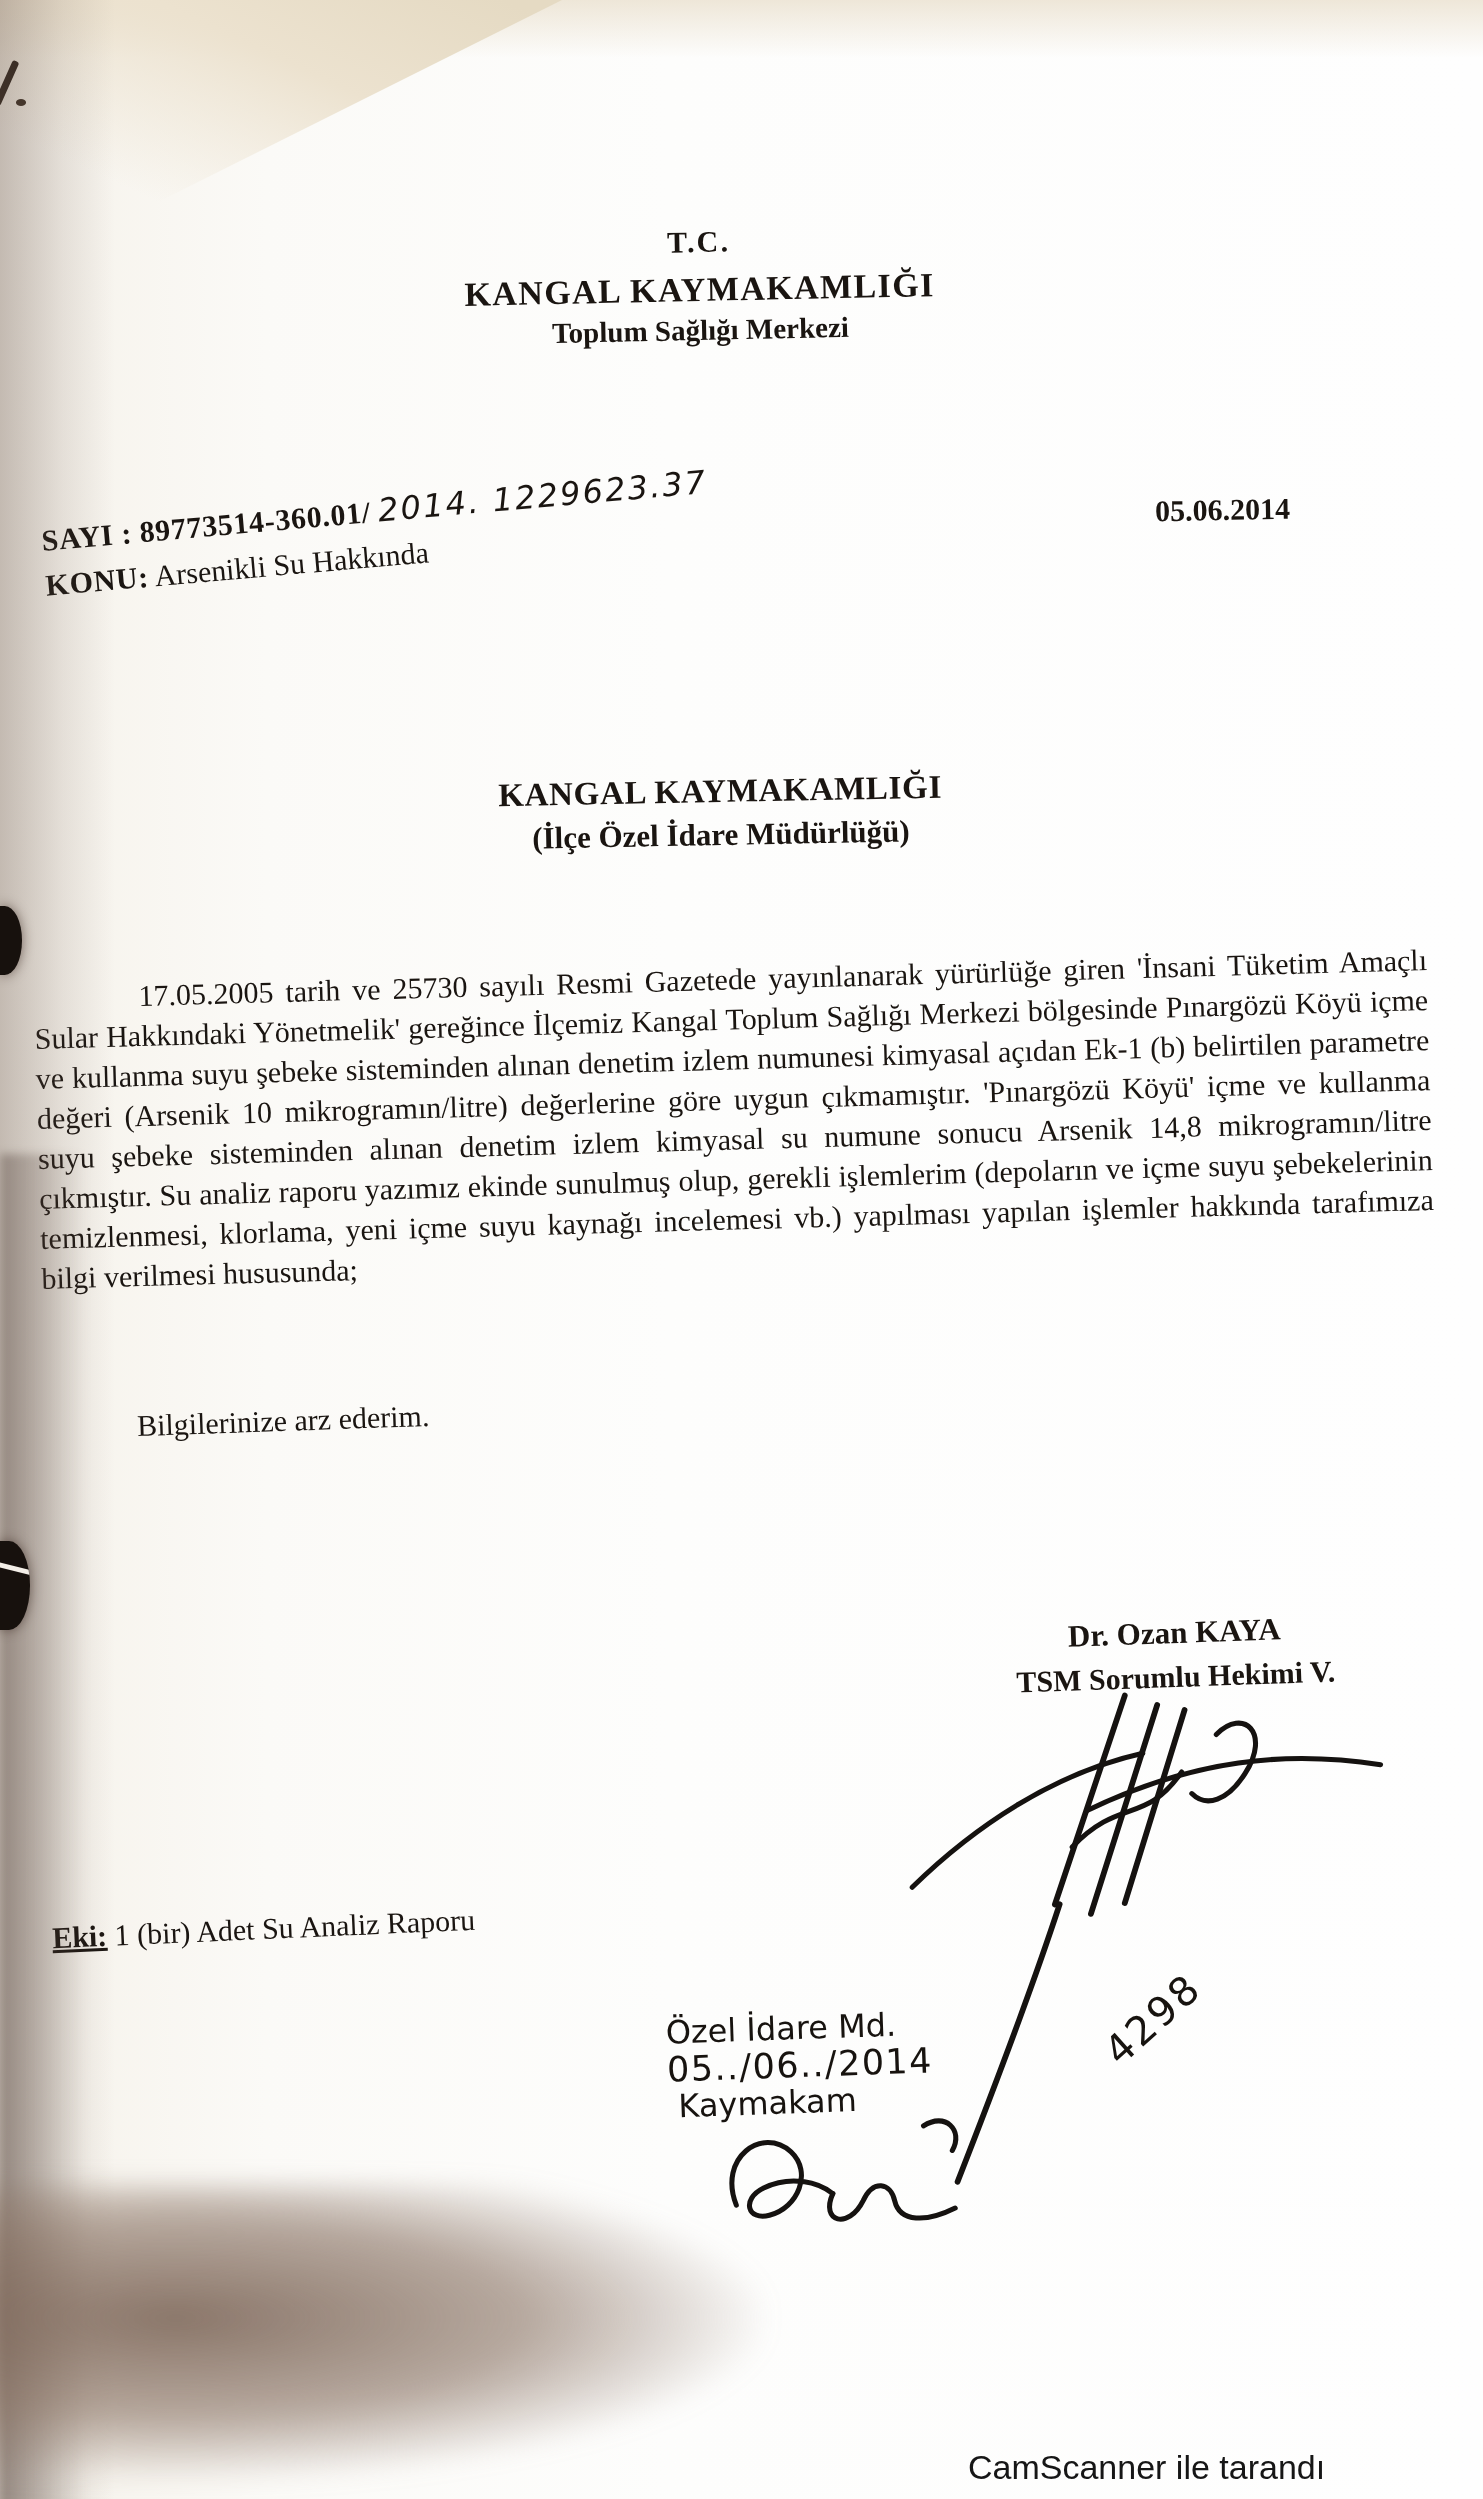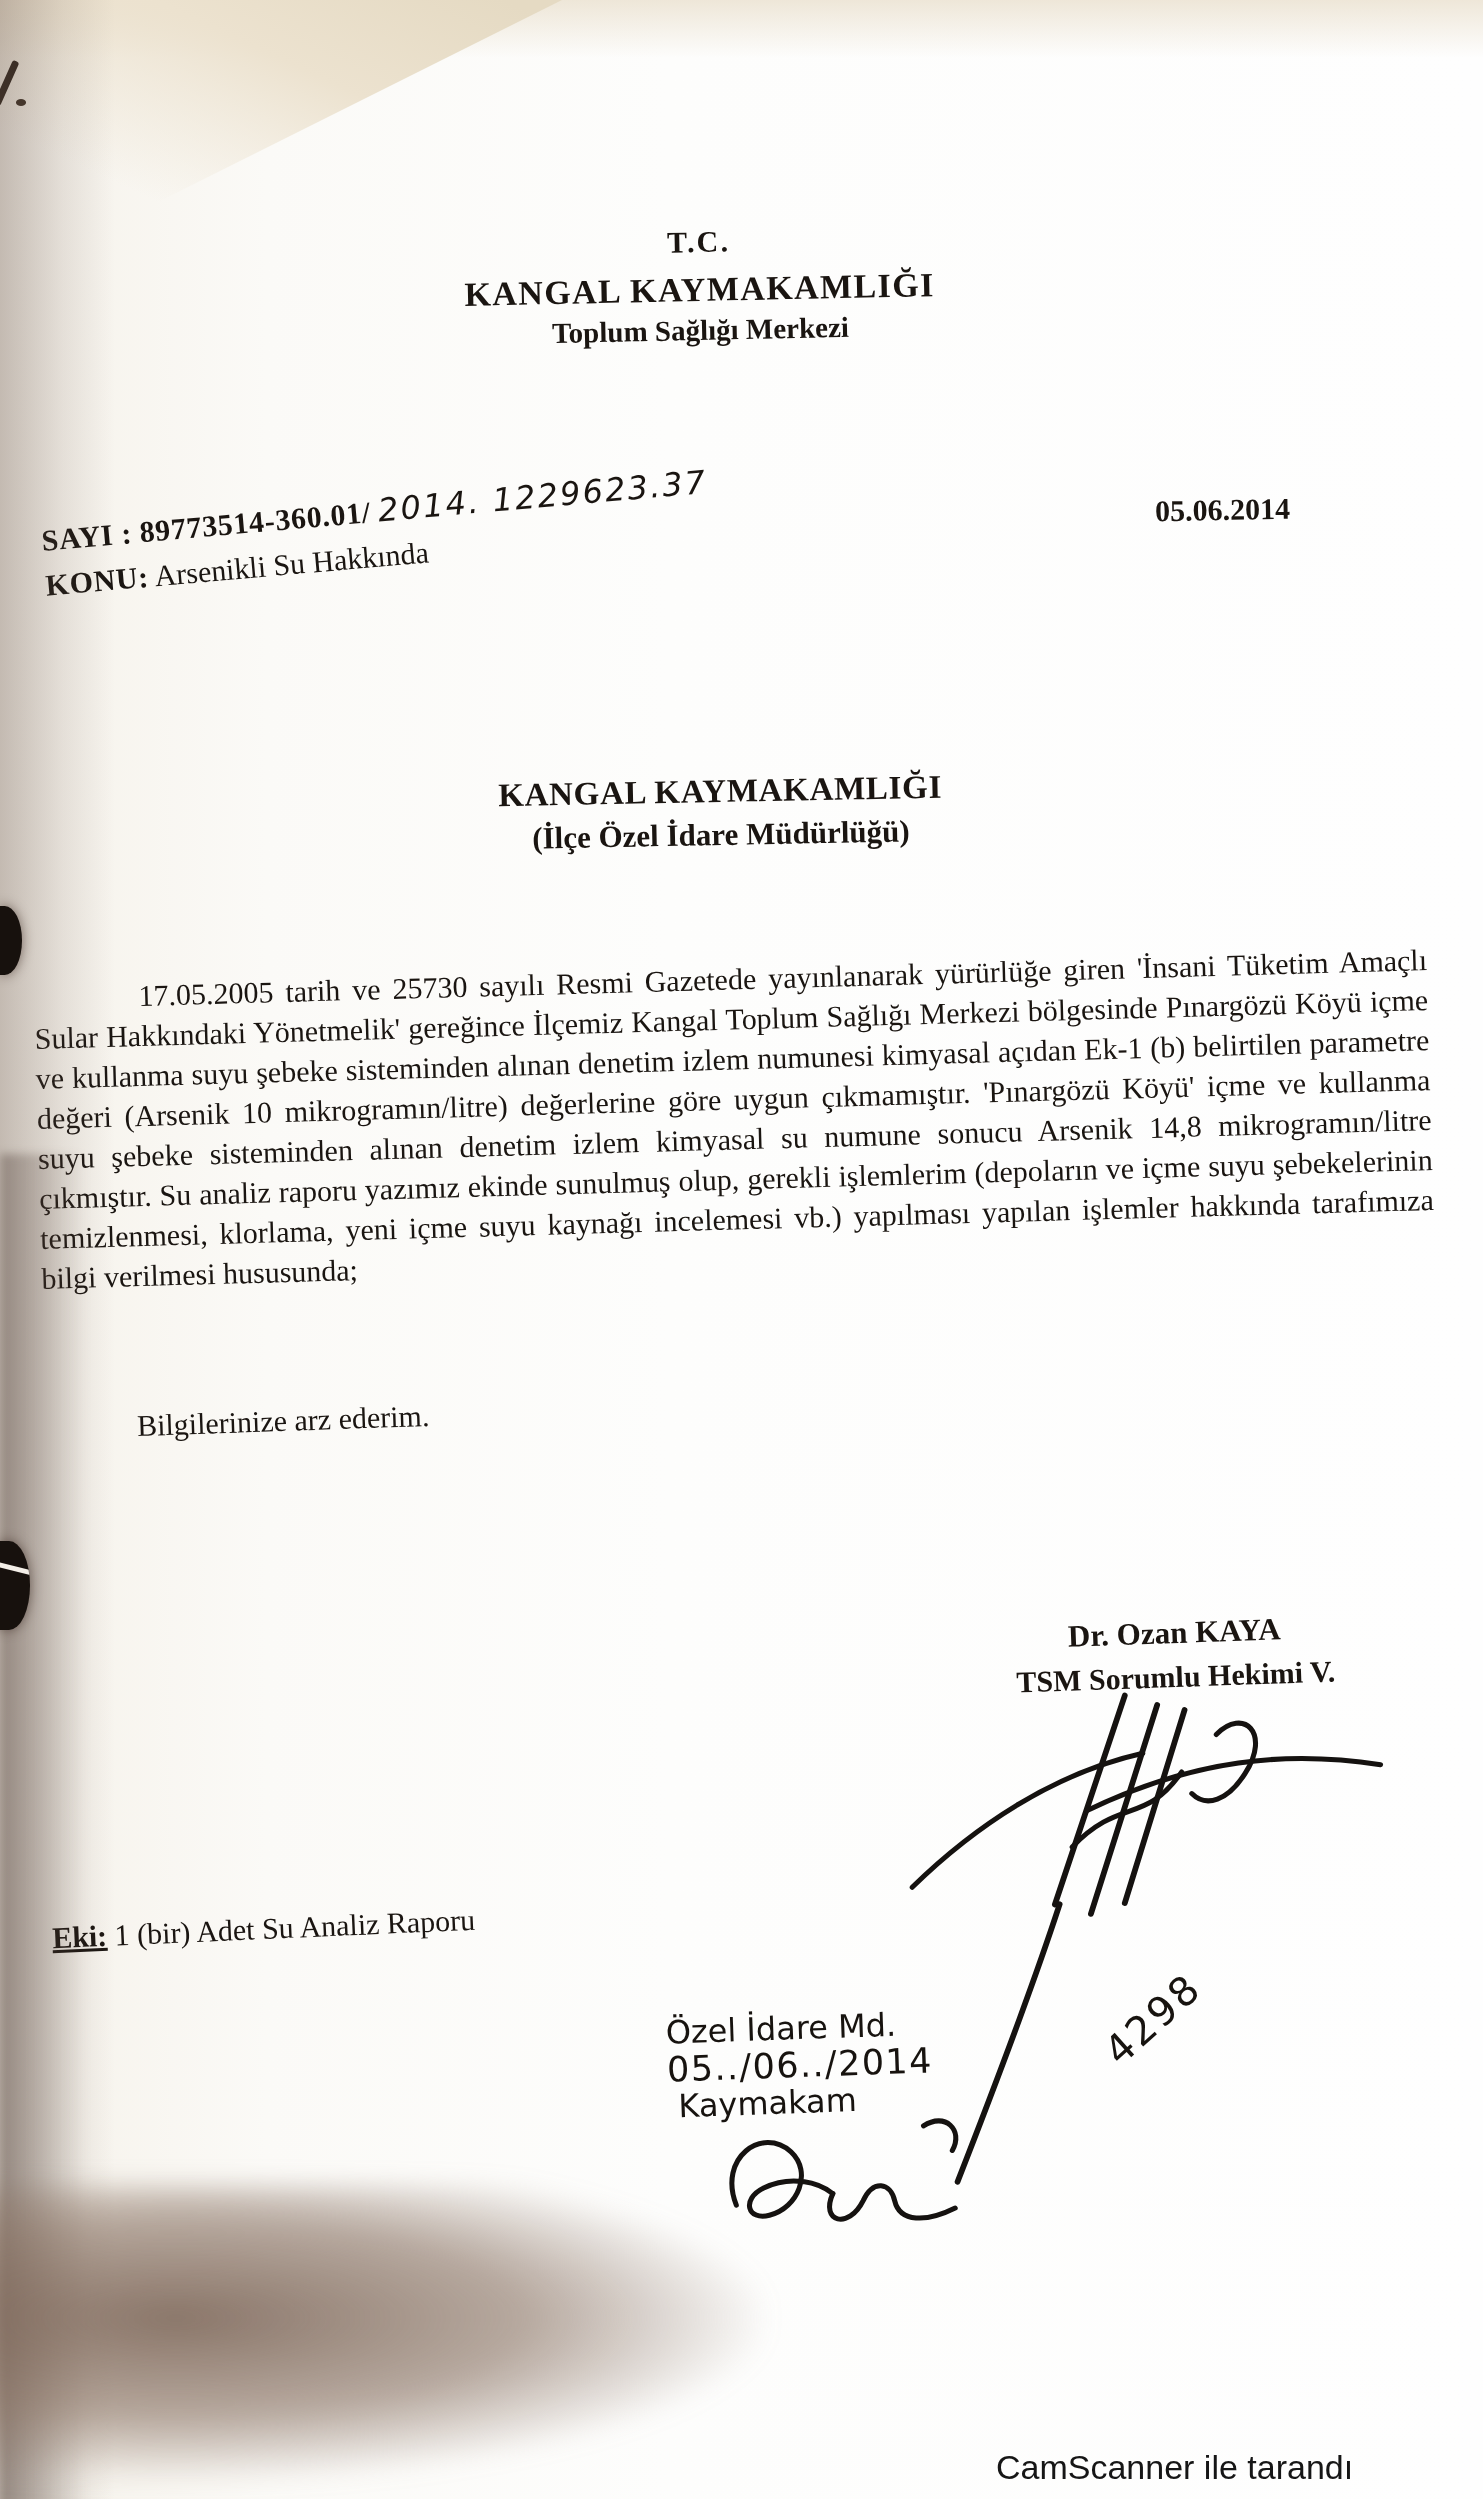--- a/index.html
+++ b/index.html
@@ -67,21 +67,21 @@
     white-space:nowrap;}
   .attachment .lbl{font-weight:700;text-decoration:underline;}
   .hand-note{position:absolute;top:2010px;left:667px;transform:rotate(-2deg);
     font-family:"DejaVu Sans",sans-serif;font-size:32px;line-height:37px;color:#17130f;}
   .hand-note .hn2{font-size:35px;letter-spacing:1.4px;}
   .hand-note .hn3{padding-left:10px;}
   .kaymakam-sig{position:absolute;top:2113px;left:710px;z-index:2;}
   .slash-svg{position:absolute;top:1888px;left:936px;z-index:2;}
   .reg-number{position:absolute;top:1996px;left:1096px;font-family:"DejaVu Sans",sans-serif;
     font-size:40px;letter-spacing:2.9px;transform:rotate(-42deg);color:#17130f;}
-  .scanner-footer{position:absolute;top:2448px;left:996px;z-index:5;
+  .scanner-footer{position:absolute;top:2448px;left:968px;z-index:5;
     font-family:"Liberation Sans",sans-serif;font-size:34px;color:#161616;}
   svg path, svg line{stroke:#151210;fill:none;stroke-linecap:round;stroke-linejoin:round;}
 </style>
 </head>
 <body>
 
 <div class="page">
 
   <div class="top-band"></div>
   <div class="corner-fold"></div>

